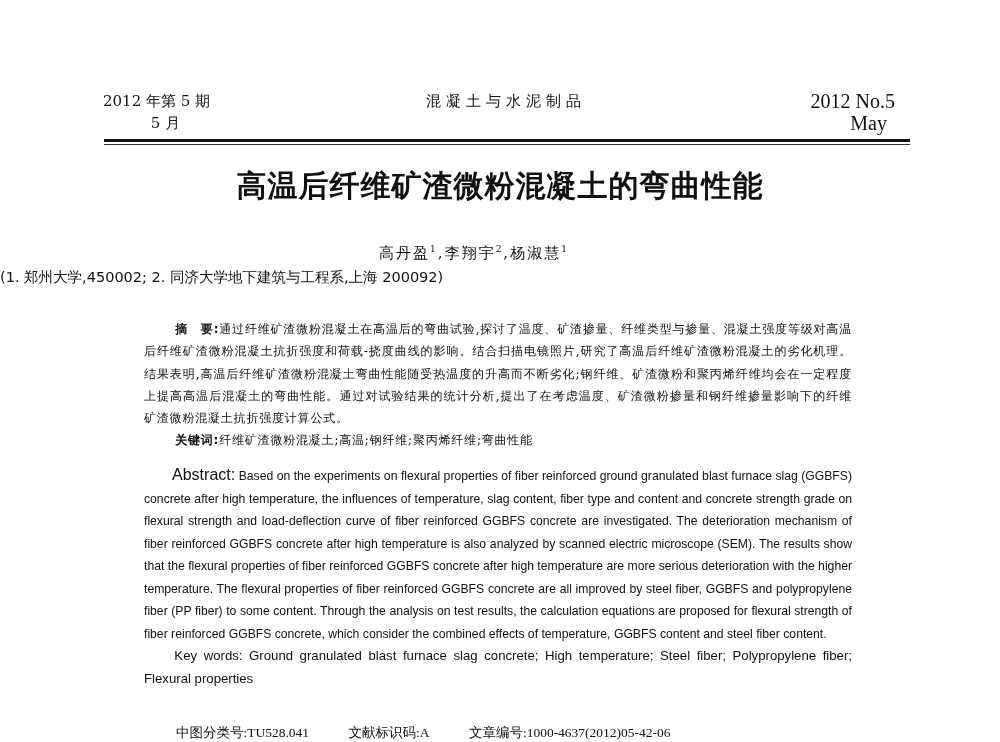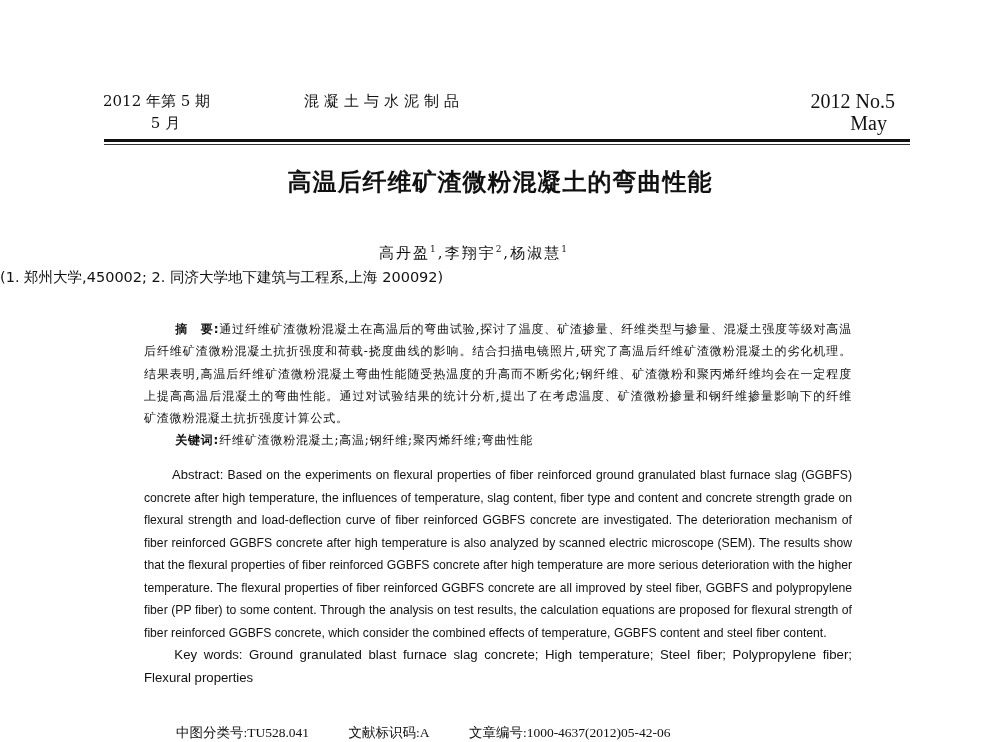--- a/index.html
+++ b/index.html
@@ -1,43 +1,43 @@
 <!DOCTYPE html>
 <html><head>
 <meta charset="utf-8">
 <style>
   html, body { margin: 0; padding: 0; background: #ffffff; }
   body { width: 1000px; height: 742px; position: relative; overflow: hidden; color: #111; }
   .serif { font-family: "DejaVu Serif", "Liberation Serif", serif; }
 
   .hdr-left { position: absolute; left: 103px; top: 90px; font-size: 15px; line-height: 22px; text-align: center; }
   .hdr-left .l2 { padding-left: 18px; }
-  .hdr-center { position: absolute; left: 304px; width: 420px; top: 90px; text-align: left; font-size: 15px; line-height: 22px; }
+  .hdr-center { position: absolute; left: 296px; width: 420px; top: 90px; text-align: center; font-size: 15px; line-height: 22px; }
   .hdr-center .cn { letter-spacing: 5px; }
   .hdr-center .en { font-family: "Liberation Serif", serif; font-size: 15px; letter-spacing: 0.3px; }
   .hdr-right { position: absolute; right: 105px; top: 90px; text-align: right; font-size: 20px; line-height: 22px; font-family: Liberation Serif, serif; }
   .hdr-right .l2 { padding-right: 8px; }
 
   .rule-thick { position: absolute; left: 104px; width: 806px; top: 139px; height: 3px; background: #111; }
   .rule-thin { position: absolute; left: 104px; width: 806px; top: 144px; height: 1px; background: #333; }
 
-  .title { position: absolute; left: 0; width: 1000px; top: 166px; text-align: center; font-size: 24px; font-weight: bold; letter-spacing: 1px; font-family: "DejaVu Sans", sans-serif; }
+  .title { position: absolute; left: 0; width: 1000px; top: 166px; text-align: center; font-size: 30px; font-weight: bold; letter-spacing: 1px; font-family: "DejaVu Sans", sans-serif; }
   .authors { position: absolute; left: 0; width: 948px; top: 244px; text-align: center; font-size: 15px; font-family: "DejaVu Serif", serif; letter-spacing: 2px; }
   .authors sup { font-size: 9px; }
   .affil { position: absolute; left: 0; width: 1000px; top: 268px; text-align: left; font-size: 14.5px; font-family: "DejaVu Sans", sans-serif; }
 
   .cn-abstract { position: absolute; left: 144px; width: 708px; top: 318px; font-size: 12px; line-height: 22.3px; font-family: "DejaVu Serif", serif; text-align: justify; letter-spacing: 0.8px; }
   .cn-abstract .para { text-indent: 2.6em; }
   .cn-abstract .lbl { font-weight: bold; font-family: "DejaVu Sans", sans-serif; }
   .cn-kw { text-indent: 2.6em; }
 
   .en-abstract { position: absolute; left: 144px; width: 708px; top: 464px; font-size: 12.2px; line-height: 22.5px; font-family: "Liberation Sans", sans-serif; text-align: justify; }
   .en-abstract .para { text-indent: 2.3em; }
   .en-kw { text-indent: 2.3em; font-size: 13.2px; }
-  .en-abstract .lbl { font-size: 13px; }
+  .en-abstract .lbl { font-size: 16px; }
 
   .meta { position: absolute; left: 176px; top: 724px; font-size: 13.5px; font-family: Liberation Serif, serif; white-space: nowrap; }
   .meta span.item { margin-right: 36px; }
 </style>
 </head>
 <body>
 
 <div class="hdr-left serif">
   <div>2012 年第 5 期</div>
   <div class="l2">5 月</div>

